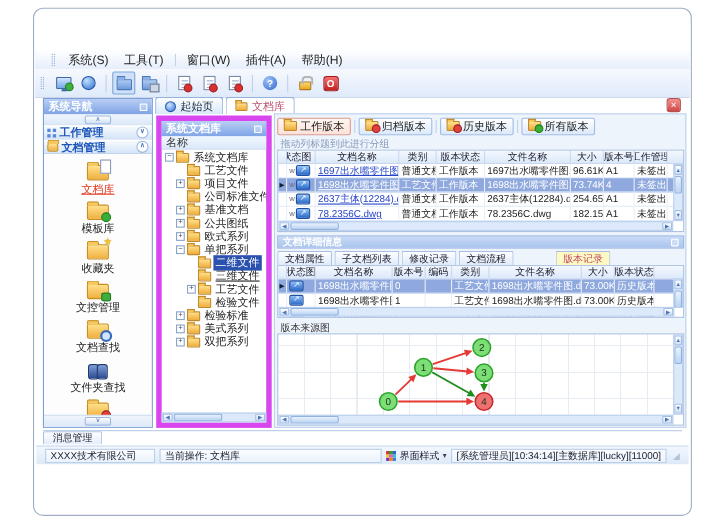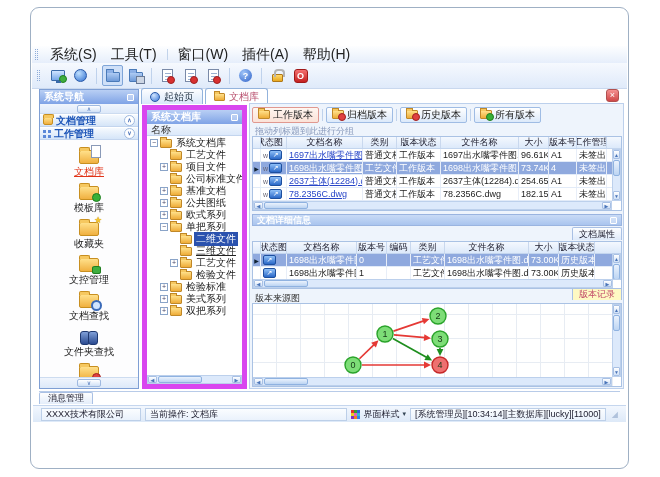--- a/index.html
+++ b/index.html
@@ -3,21 +3,21 @@
 <meta charset="utf-8">
 <style>
 * { margin:0; padding:0; box-sizing:border-box; font-family:"Liberation Sans",sans-serif; }
 html,body { width:660px; height:477px; background:#fff; overflow:hidden; }
 .stage { position:relative; width:660px; height:477px; background:#fff; }
 .window { position:absolute; left:30px; top:7px; width:599px; height:462px; background:#fff;
   border:1px solid #9fb0c4; border-radius:9px; overflow:hidden; }
 
 
 .menubar { position:absolute; left:1px; top:38px; right:1px; height:17px;
-  background:linear-gradient(#fdfeff,#e6eefb); display:flex; align-items:center; padding-left:3px; font-size:14px; color:#222; }
+  background:linear-gradient(#fdfeff,#e6eefb); display:flex; align-items:center; padding-left:15px; font-size:11px; color:#222; }
 .grip { width:3px; height:11px; border-left:1px dotted #8facd8; border-right:1px dotted #8facd8; margin-right:5px; }
 .menu-item { padding:1px 7px; white-space:nowrap; }
 .msep { width:1px; height:11px; background:#c2d3ea; margin:0 3px; }
 .toolbar { position:absolute; left:1px; top:55px; right:1px; height:26px;
   background:linear-gradient(#f6f9fe,#dfeafa); border-bottom:1px solid #c9d8ee; display:flex; align-items:center; padding-left:5px; gap:2px; }
 .tbtn { width:21px; height:21px; display:flex; align-items:center; justify-content:center; border-radius:2px; }
 .tbtn.pressed { background:#cfe0f8; border:1px solid #7fa5d8; }
 .tsep { width:1px; height:16px; background:#bfd2ec; margin:0 3px; }
 .i-monitor { width:14px; height:11px; border:1px solid #3a6aa8; background:linear-gradient(#cfe4ff,#76a7e8); border-radius:1px; position:relative; }
 .i-monitor::after { content:""; position:absolute; left:4px; bottom:-3px; width:5px; height:2px; background:#3a6aa8; }
@@ -111,21 +111,21 @@
 .t-row.selected { background:#8fa9de; color:#fff; }
 .t-row.selected .link { color:#fff; }
 .rowmark { justify-content:center; font-size:6px; color:#123; padding:0; }
 .link { color:#2846c8; text-decoration:underline; }
 .wtag { font-size:7px; color:#667; margin-right:1px; }
 .sticon { width:13px; height:10px; border-radius:2px; background:linear-gradient(#8fc0f8,#2a68c8); border:1px solid #1d4f9e;
   color:#fff; font-size:7px; line-height:8px; text-align:center; flex:none; }
 
 .detailhdr { position:absolute; left:221px; top:206px; width:370px; height:12px; background:linear-gradient(#c9dbf6,#a9c4ee);
   border:1px solid #9ab4e0; color:#fff; font-size:9px; font-weight:bold; display:flex; align-items:center; padding:0 4px; }
-.dtabs { position:absolute; left:221px; top:219px; width:370px; height:14px; display:flex; gap:2px; align-items:flex-end;flex-direction:column; }
+.dtabs { position:absolute; left:221px; top:219px; width:370px; height:14px; display:flex; gap:2px; align-items:flex-end; }
 .dtab { height:13px; padding:0 6px; font-size:9px; display:flex; align-items:center;
   background:linear-gradient(#fdfeff,#dfeafa); border:1px solid #a9c0e4; border-bottom:none; border-radius:2px 2px 0 0; color:#223; }
 .dtab.active { background:#fef9c3; color:#c04868;margin-left:36px; }
 
 .graphlabel { position:absolute; left:224px; top:284px; font-size:9px; color:#333; }
 .graphbox { position:absolute; left:221px; top:295px; width:370px; height:84px; border:1px solid #aac2e4; background:#fff;
   background-image:repeating-linear-gradient(0deg,transparent 0 23px,#e7ecf3 23px 24px),
                    repeating-linear-gradient(90deg,transparent 0 23px,#e7ecf3 23px 24px); }
 .graphbox svg { position:absolute; left:1px; top:1px; }
 
@@ -232,28 +232,28 @@
 
   <div class="sidebar">
     <div class="panelhdr">
       <span>系统导航</span>
       <span class="pin"></span>
     </div>
     <div class="collapse-row">
       <span class="collapse-btn">∧</span>
     </div>
     <div class="section">
+      <span class="i-grid"></span>
+      <span>工作管理</span>
+      <span class="sec-chev">∨</span>
+    </div>
+    <div class="section">
       <span class="sfold" style="width:10px;height:8px;margin:0;"></span>
       <span>文档管理</span>
       <span class="sec-chev">∧</span>
-    </div>
-    <div class="section">
-      <span class="i-grid"></span>
-      <span>工作管理</span>
-      <span class="sec-chev">∨</span>
     </div>
     <div class="items" id="side-items">
           <div class="side-item selected">
             <span class="sfold k-page"></span>
             <div class="lbl">文档库</div>
           </div>
           <div class="side-item">
             <span class="sfold k-green"></span>
             <div class="lbl">模板库</div>
           </div>

